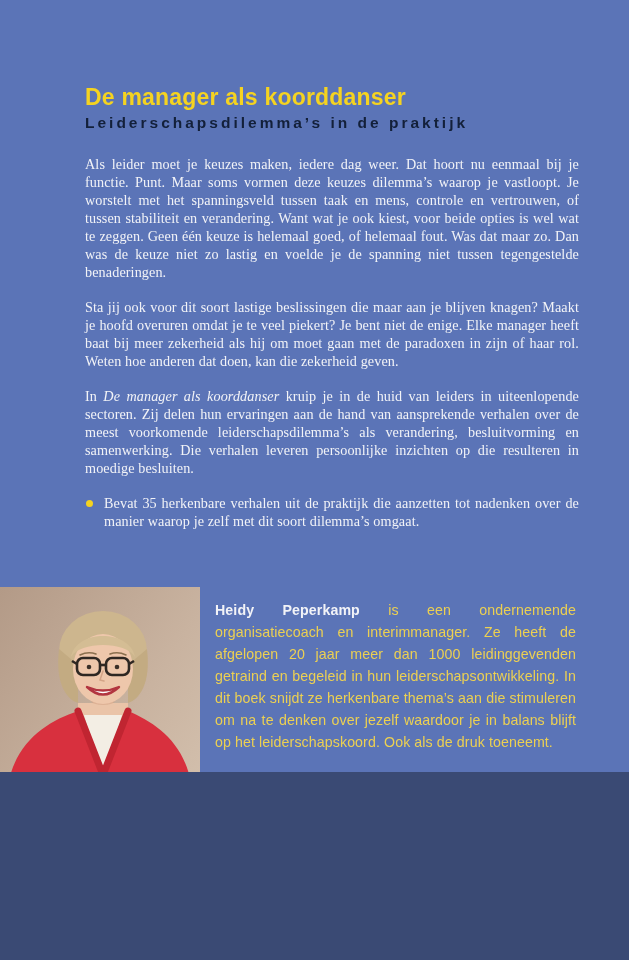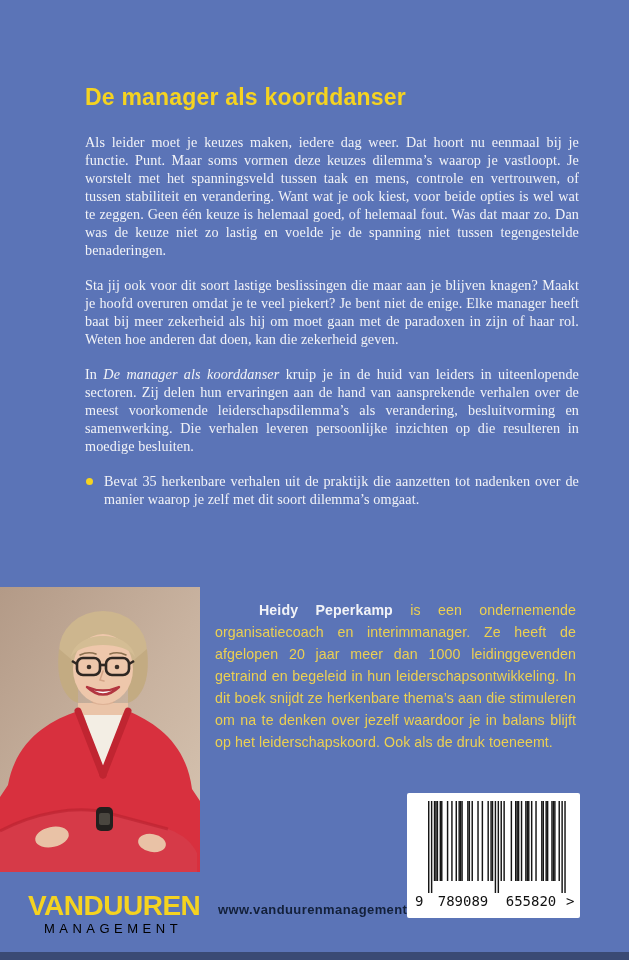--- a/index.html
+++ b/index.html
@@ -6,21 +6,21 @@
     --background:#5b74b7;
     --title_yellow:#f5d320;
     --navy:#13203a;
     --body_text:#f2f3f7;
     --bio_yellow:#ecd052;
     --blazer_red:#d8303e;
   }
   *{margin:0;padding:0;box-sizing:border-box;}
   html,body{background:#3a4a74;}
   .page{
-    position:relative;width:629px;height:952px;margin:0 auto;
+    position:relative;width:629px;height:772px;margin:0 auto;
     background:var(--background);
     overflow:hidden;
     font-family:"Liberation Sans",sans-serif;
   }
   .content{position:absolute;left:85px;top:84px;width:494px;}
   .title{
     color:var(--title_yellow);
     font-size:23px;font-weight:800;line-height:1.15;letter-spacing:.2px;
   }
   .subtitle{
@@ -46,21 +46,21 @@
     background:var(--title_yellow);
   }
   .author-photo{
     position:absolute;left:0;top:587px;width:200px;height:285px;display:block;
   }
   .bio{
     position:absolute;left:215px;top:599px;width:361px;
     color:var(--bio_yellow);
     font-size:14.2px;line-height:22px;text-align:justify;letter-spacing:.1px;
   }
-  .bio .highlight{color:var(--body_text);font-weight:600;margin-left:44px;}
+  .bio .highlight{color:var(--body_text);font-weight:600;}
   .publisher-logo{
     position:absolute;left:28px;top:876px;width:166px;text-align:center;line-height:1;margin-top:16px;
   }
   .brand-name{
     color:var(--title_yellow);
     font-size:28px;font-weight:bold;letter-spacing:-.5px;
   }
   .brand-division{
     color:#000000;font-size:13px;letter-spacing:4.5px;margin-top:2px;padding-left:4px;
   }
@@ -79,20 +79,21 @@
     fill:#111111;font-size:14px;
   }
 </style>
 </head>
 <body>
 
 <div class="page">
 
   <div class="content">
     <div class="title">De manager als koorddanser</div>
+    <div class="subtitle">Leiderschapsdilemma’s in de praktijk</div>
 
     <div class="body-copy">
       <p class="para"><span>Als leider moet je keuzes maken, iedere dag weer. Dat hoort nu eenmaal bij je functie. Punt. Maar soms vormen deze keuzes dilemma’s waarop je vastloopt. Je worstelt met het spanningsveld tussen taak en mens, controle en vertrouwen, of tussen stabiliteit en verandering. Want wat je ook kiest, voor beide opties is wel wat te zeggen. Geen één keuze is helemaal goed, of helemaal fout. Was dat maar zo. Dan was de keuze niet zo lastig en voelde je de spanning niet tussen tegengestelde benaderingen.</span></p>
       <p class="para"><span>Sta jij ook voor dit soort lastige beslissingen die maar aan je blijven knagen? Maakt je hoofd overuren omdat je te veel piekert? Je bent niet de enige. Elke manager heeft baat bij meer zekerheid als hij om moet gaan met de paradoxen in zijn of haar rol. Weten hoe anderen dat doen, kan die zekerheid geven.</span></p>
       <p class="para"><span>In </span><span class="italic">De manager als koorddanser</span><span> kruip je in de huid van leiders in uiteenlopende sectoren. Zij delen hun ervaringen aan de hand van aansprekende verhalen over de meest voorkomende leiderschapsdilemma’s als verandering, besluitvorming en samenwerking. Die verhalen leveren persoonlijke inzichten op die resulteren in moedige besluiten.</span></p>
       <ul class="bullet-list">
           <li>Bevat 35 herkenbare verhalen uit de praktijk die aanzetten tot nadenken over de manier waarop je zelf met dit soort dilemma’s omgaat.</li>
         </ul>
     </div>
   </div>

